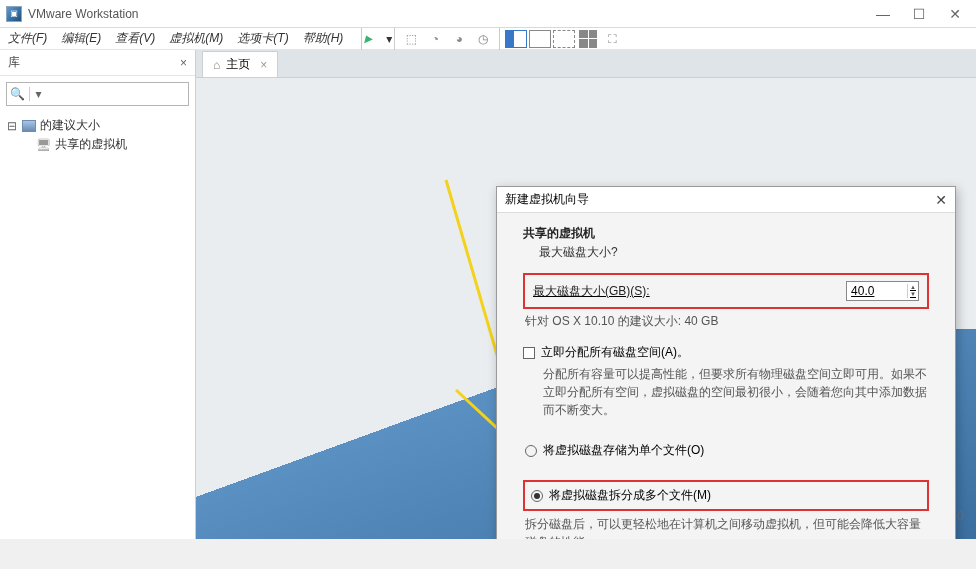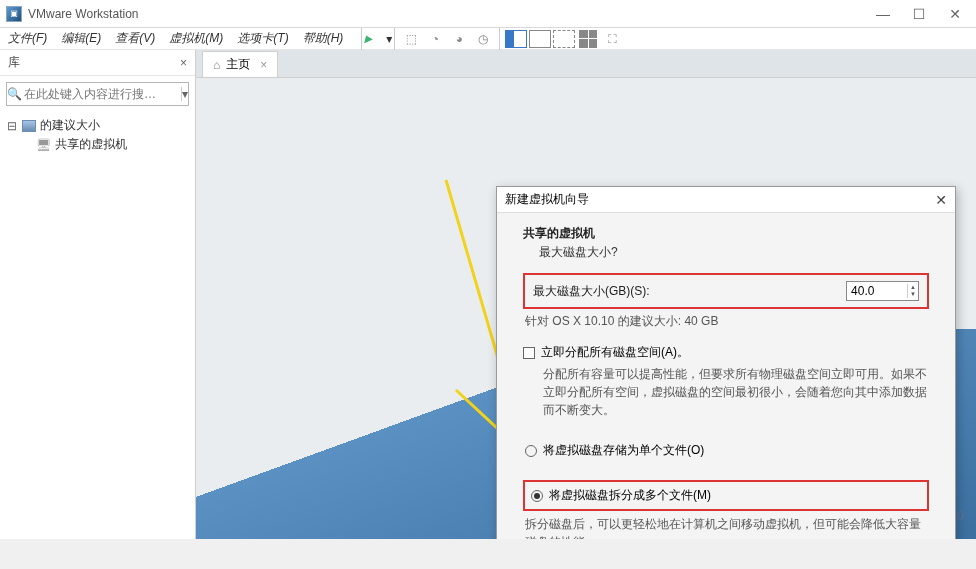--- a/index.html
+++ b/index.html
@@ -58,21 +58,21 @@
 .watermark{position:absolute;right:12px;bottom:16px;color:rgba(120,120,120,0.55);font-size:13px;}
 .wave{position:absolute;left:0;right:0;bottom:0;height:210px;background:linear-gradient(160deg,#ffffff00 0%, #ffffff00 34%, #5a91c2 34%, #3b6fa0 100%);}
 
 
 .dialog { position:absolute; left:300px; top:136px; width:460px; height:440px; background:#f4f4f4; border:1px solid #9a9a9a; box-shadow:2px 3px 10px rgba(0,0,0,.25);}
 .dialog .ttl{height:26px;display:flex;align-items:center;padding:0 8px;background:#fff;border-bottom:1px solid #ddd;}
 .dialog .ttl span.close{margin-left:auto;font-size:14px;color:#444;}
 .dialog .body{padding:10px 26px 6px 26px;}
 .step-title{font-weight:bold;color:#222;margin:2px 0 2px 0;}
 .step-sub{color:#333;margin:0 0 12px 16px;}
-.row{display:flex;align-items:center;gap:4px;}
+.row{display:flex;align-items:center;gap:4px;text-decoration:underline;}
 .highlight{border:2px solid #d33;}
 .size-row{padding:6px 8px;margin-bottom:2px;}
 .lbl{color:#222;}
 .spin{margin-left:auto;display:flex;align-items:center;border:1px solid #888;background:#fff;}
 .spin input{width:60px;border:none;text-align:left;padding:2px 4px;outline:none;}
 .spin .arrows{display:flex;flex-direction:column;border-left:1px solid #ccc;}
 .spin .arrows span{font-size:6px;line-height:7px;padding:0 2px;color:#555;}
 .hint{color:#555;margin:4px 0 14px 2px;}
 .chk{display:flex;align-items:center;gap:6px;margin:4px 0;}
 .chk .box{width:12px;height:12px;border:1px solid #666;background:#fff;}
@@ -139,21 +139,20 @@
 
 <div class="main">
 
   <div class="sidebar">
     <div class="hdr">
       <span>库</span>
       <span class="x">×</span>
     </div>
     <div class="search">
       <div class="mag">🔍</div>
-      <input placeholder="在此处键入内容进行搜…" style="">
       <div class="dd">▾</div>
     </div>
     <div class="tree">
       <div class="node">
         <span class="exp">⊟</span>
         <span class="ic-pc"></span>
         <span>的建议大小</span>
       </div>
       <div class="node child">
         <span class="ic-share">🖥</span>

